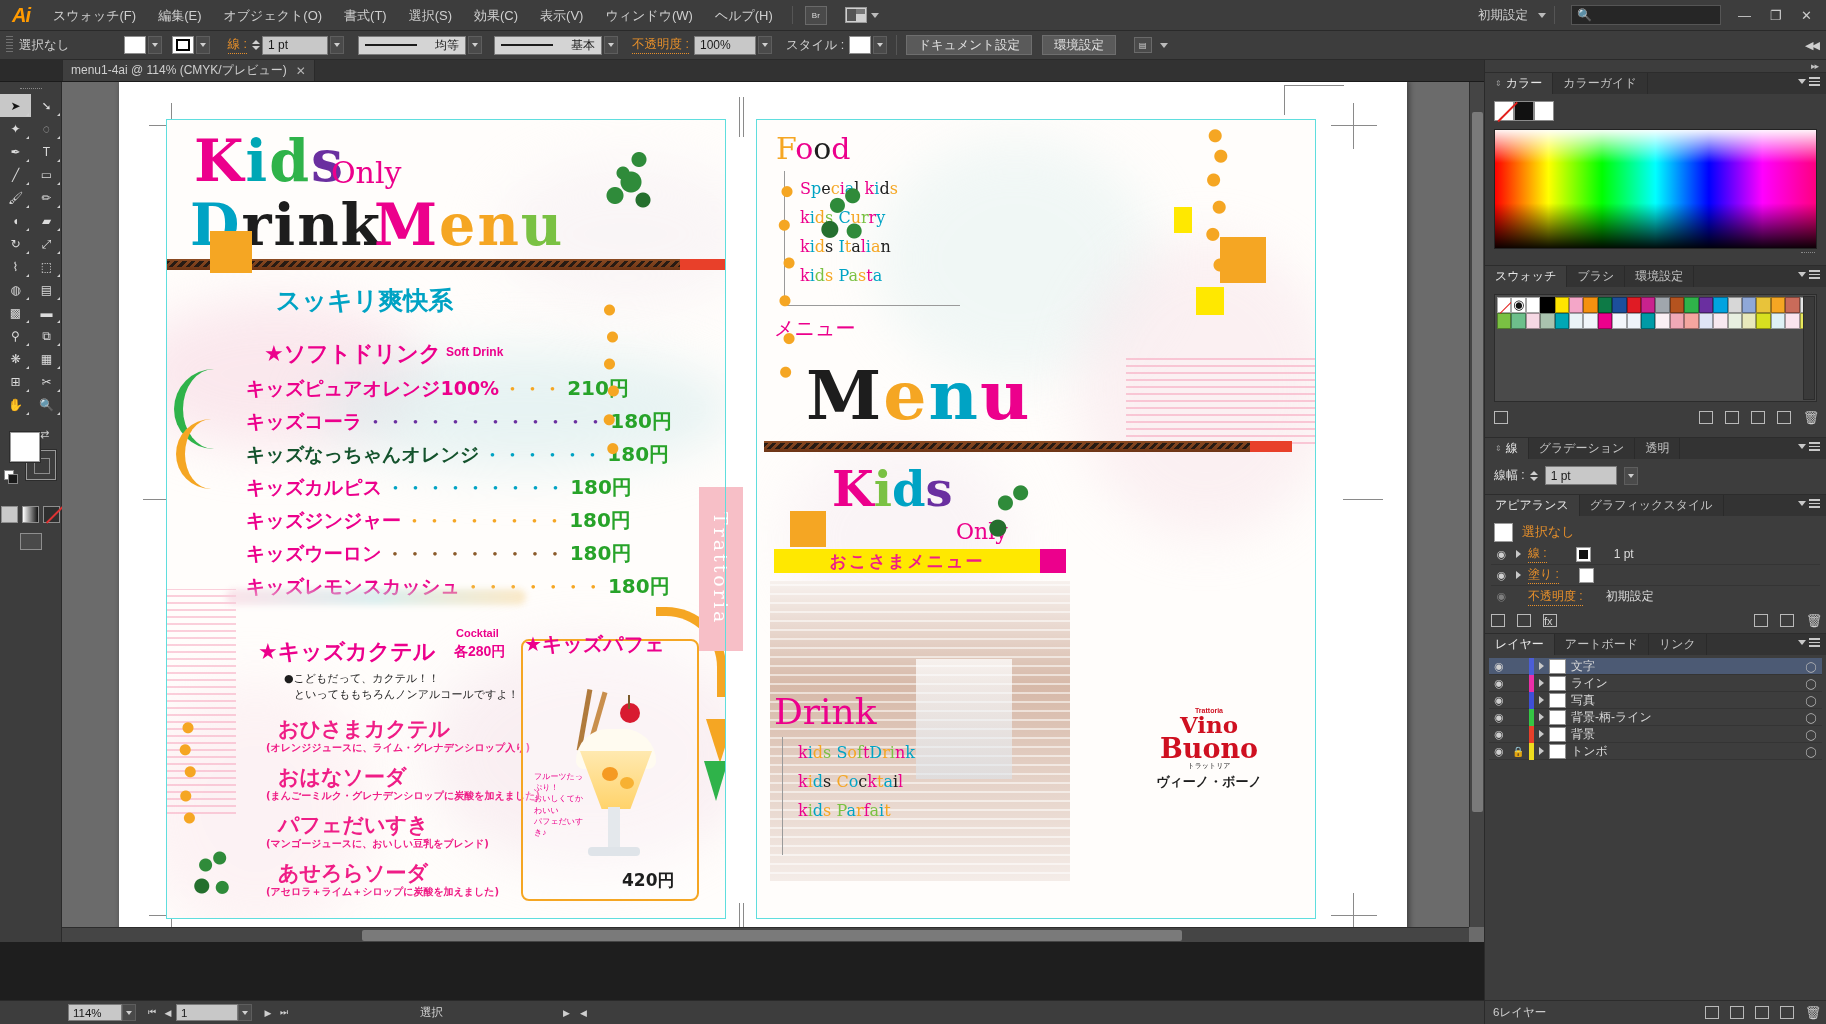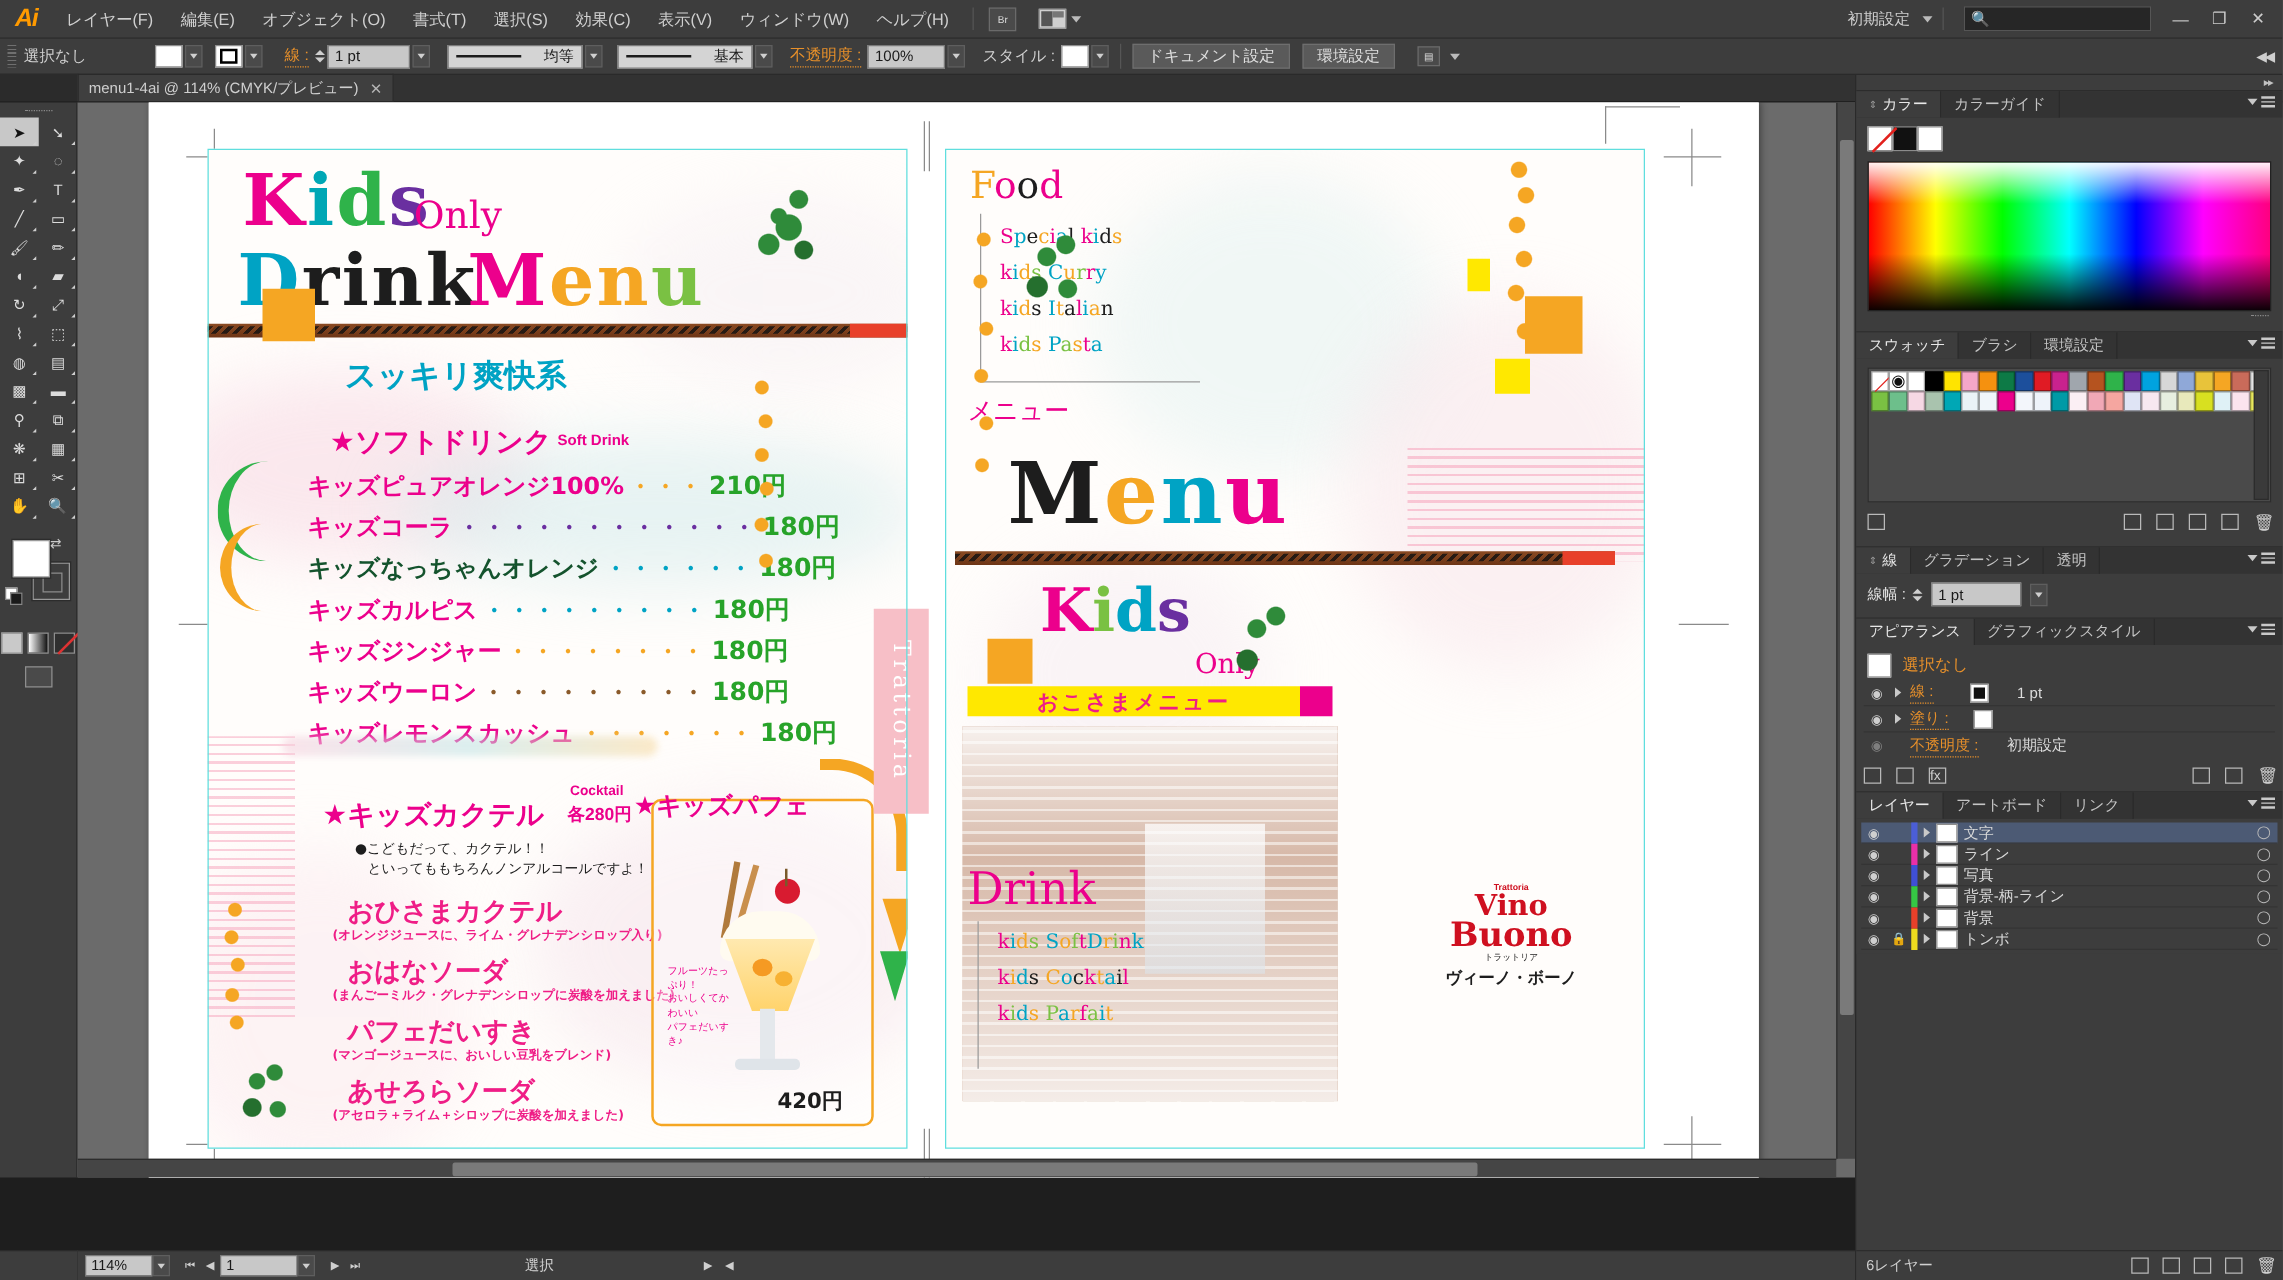--- a/index.html
+++ b/index.html
@@ -342,21 +342,21 @@
   .lcol-name{ flex:1; }
   .lcol-circle{ width:22px; text-align:center; color:#b9b9b9; font-size:10px;}
 </style>
 </head>
 <body>
 
 <div class="app">
 
   <div class="menubar">
     <div class="ai-logo">Ai</div>
-    <div class="mi">レイヤー(F)</div>
+    <div class="mi">スウォッチ(F)</div>
     <div class="mi">編集(E)</div>
     <div class="mi">オブジェクト(O)</div>
     <div class="mi">書式(T)</div>
     <div class="mi">選択(S)</div>
     <div class="mi">効果(C)</div>
     <div class="mi">表示(V)</div>
     <div class="mi">ウィンドウ(W)</div>
     <div class="mi">ヘルプ(H)</div>
     <div class="mb-sep"></div>
     <div class="mb-icon">Br</div>
@@ -620,21 +620,21 @@
               <div class="ck-desc" style="left: 100px; top: 622px;">(オレンジジュースに、ライム・グレナデンシロップ入り)</div>
               <div class="ck-item" style="left: 112px; top: 644px;">おはなソーダ</div>
               <div class="ck-desc" style="left: 100px; top: 670px;">(まんごーミルク・グレナデンシロップに炭酸を加えました)</div>
               <div class="ck-item" style="left: 112px; top: 692px;">パフェだいすき</div>
               <div class="ck-desc" style="left: 100px; top: 718px;">(マンゴージュースに、おいしい豆乳をブレンド)</div>
               <div class="ck-item" style="left: 112px; top: 740px;">あせろらソーダ</div>
               <div class="ck-desc" style="left: 100px; top: 766px;">(アセロラ＋ライム＋シロップに炭酸を加えました)</div>
             </div>
 
           <div class="parfait-box" style="left:355px;top:520px;width:178px;height:262px;"></div>
-          <div style="position:absolute;left:341px;top:512px;font-size:20px;font-weight:bold;color:#ec008c;font-family:'DejaVu Sans',sans-serif;">★キッズパフェ</div>
+          <div style="position:absolute;left:358px;top:512px;font-size:20px;font-weight:bold;color:#ec008c;font-family:'DejaVu Sans',sans-serif;">★キッズパフェ</div>
 
           <div style="position:absolute;left:392px;top:570px;width:112px;height:190px;">
             <div style="position:absolute;left:24px;top:0;width:5px;height:62px;background:#b07a3c;transform:rotate(10deg);"></div>
             <div style="position:absolute;left:36px;top:2px;width:5px;height:62px;background:#c98f4d;transform:rotate(16deg);"></div>
             <div style="position:absolute;left:62px;top:14px;width:20px;height:20px;border-radius:50%;background:#d81b30;"></div>
             <div style="position:absolute;left:70px;top:6px;width:2px;height:14px;background:#7a5a2a;"></div>
             <div style="position:absolute;left:18px;top:40px;width:80px;height:40px;border-radius:40px 40px 10px 10px;background:#fffbf0;"></div>
             <div style="position:absolute;left:22px;top:62px;width:72px;height:58px;background:linear-gradient(#ffe9b0,#ffd36b);
                  clip-path:polygon(0 0,100% 0,70% 100%,30% 100%);"></div>
             <div style="position:absolute;left:44px;top:78px;width:16px;height:14px;border-radius:50%;background:#f59a23;"></div>

